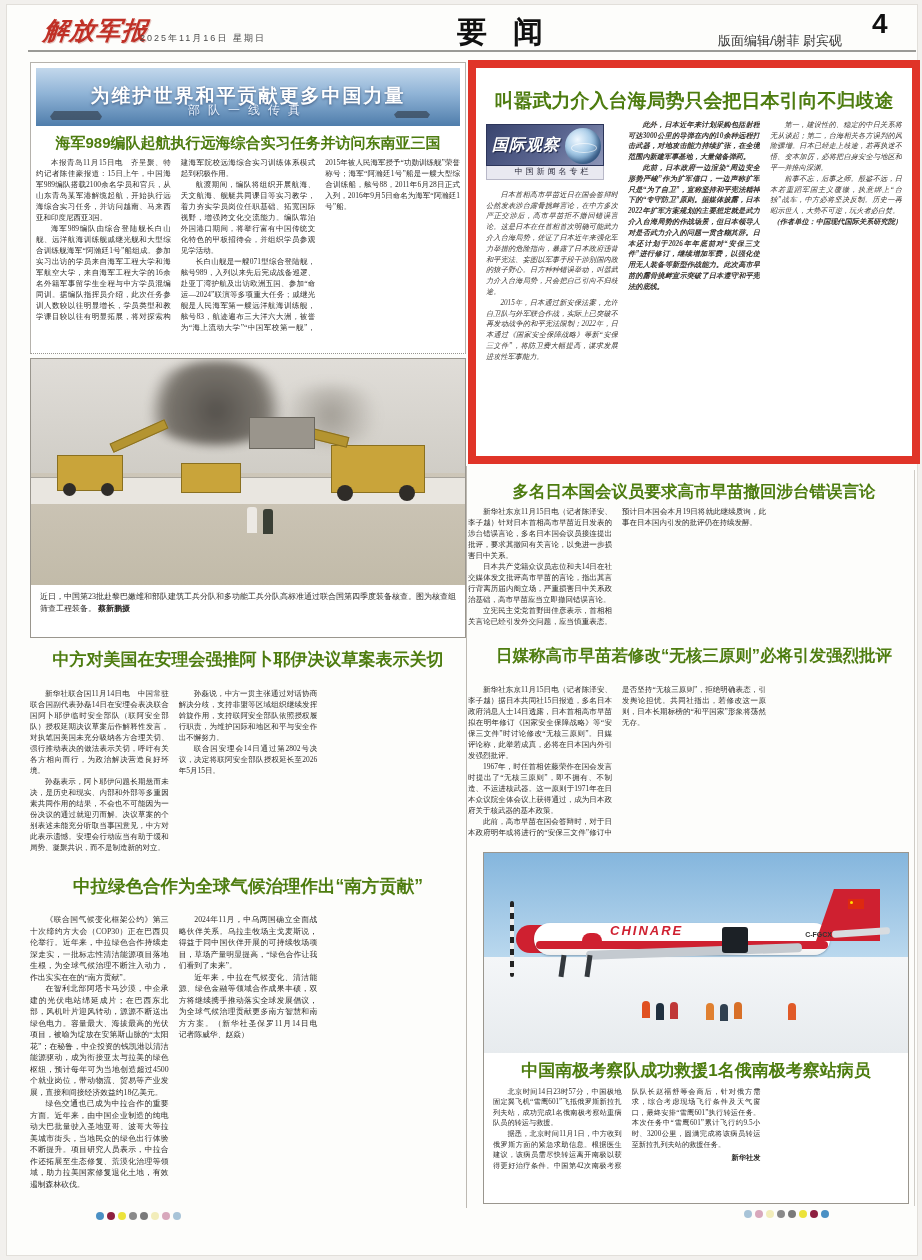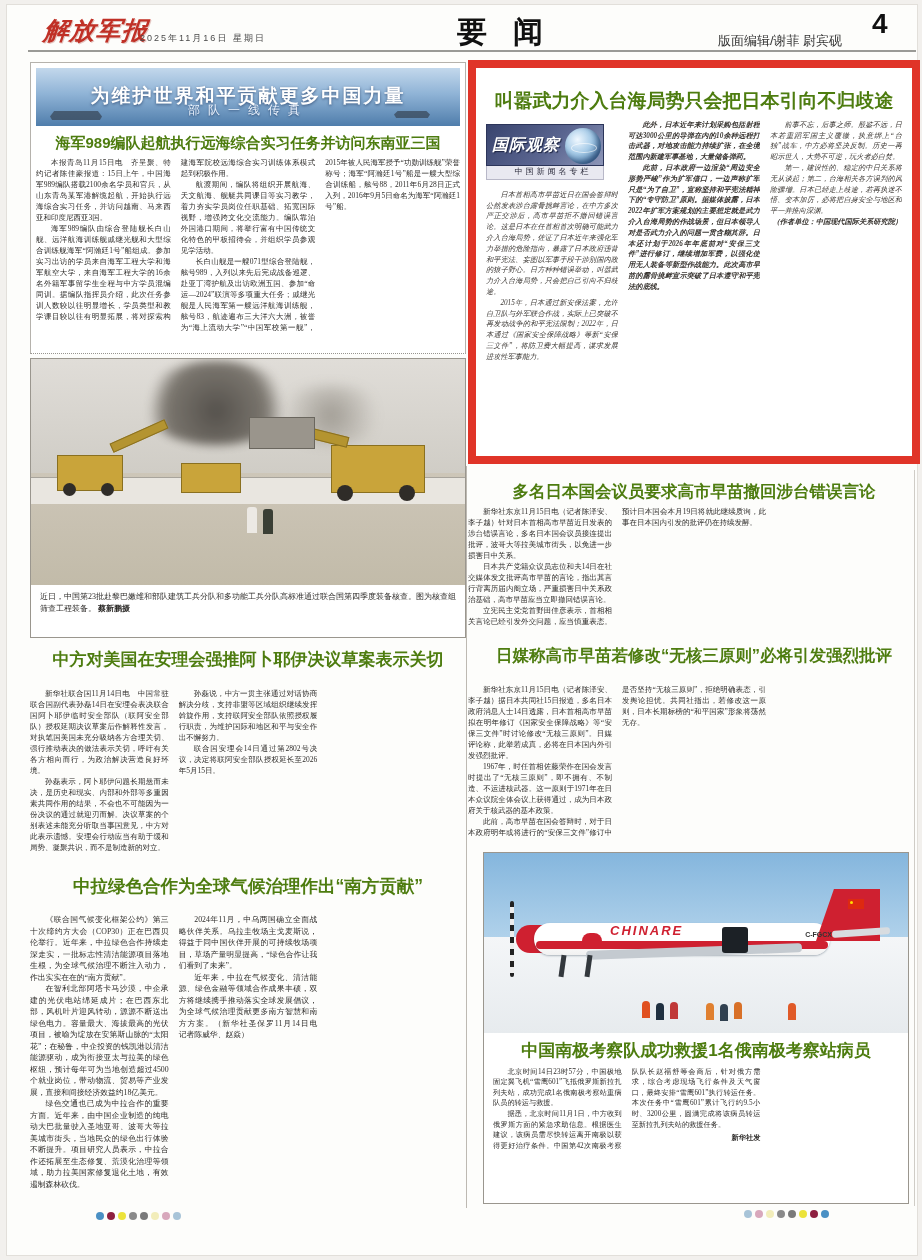--- a/index.html
+++ b/index.html
@@ -83,21 +83,21 @@
   .obs-col p{margin:0;text-indent:2em;}
   .obs-col1{left:0;top:70px;height:226px;}
   .obs-col2{left:142px;font-weight:bold;}
   .obs-col3{left:284px;}
   .author-note{margin-top:4px;text-indent:0 !important;text-align:right;font-weight:bold;}
   .headlineE{left:468px;top:470px;width:452px;font-size:16.5px;margin-top:12px;}
   .bodyE{left:468px;top:506px;width:452px;height:132px;font-size:7.5px;line-height:11px;}
   .headlineF{left:468px;top:646px;width:452px;font-size:16.5px;}
   .bodyF{left:468px;top:684px;width:452px;height:160px;font-size:7.5px;line-height:11px;}
   .boxG{left:483px;top:852px;width:426px;height:352px;border:1px solid #9a968e;background:#fff;box-sizing:border-box;}
-  .antarctic{position:relative;width:100%;height:180px;overflow:hidden;background:#f0abfc;}
+  .antarctic{position:relative;width:100%;height:200px;overflow:hidden;background:#f0abfc;}
   .ant-sky{position:absolute;left:0;top:0;width:100%;height:128px;background:linear-gradient(#85b6dd,#c6e0f2);}
   .ant-snow{position:absolute;left:0;bottom:0;width:100%;height:96px;background:linear-gradient(#f4f6f8,#e7ebee);}
   .plane{position:absolute;left:6px;top:36px;width:408px;height:110px;}
   .fuselage{position:absolute;left:44px;top:34px;width:296px;height:32px;background:linear-gradient(#ffffff 55%,#f1f1f1);
             border-radius:16px/16px;box-shadow:0 1px 2px rgba(40,60,80,.35);}
   .cheatline{position:absolute;left:46px;top:52px;width:292px;height:8px;background:#cf2030;border-radius:4px;}
   .nose{position:absolute;left:26px;top:36px;width:30px;height:28px;background:#cf2030;border-radius:16px 0 0 16px;}
   .prop{position:absolute;left:20px;top:12px;width:4px;height:76px;
         background:repeating-linear-gradient(#222 0 6px,#eee 6px 12px);border-radius:2px;}
   .tailfin{position:absolute;right:18px;top:0px;width:64px;height:52px;background:#cf2030;
@@ -209,30 +209,30 @@
       </div>
       <div class="obs-col obs-col1">
         <p>日本首相高市早苗近日在国会答辩时公然发表涉台露骨挑衅言论，在中方多次严正交涉后，高市早苗拒不撤回错误言论。这是日本在任首相首次明确可能武力介入台海局势，佐证了日本近年来强化军力举措的危险指向，暴露了日本政府违背和平宪法、妄图以军事手段干涉别国内政的狼子野心。日方种种错误举动，叫嚣武力介入台海局势，只会把自己引向不归歧途。</p>
         <p>2015年，日本通过新安保法案，允许自卫队与外军联合作战，实际上已突破不再发动战争的和平宪法限制；2022年，日本通过《国家安全保障战略》等新“安保三文件”，将防卫费大幅提高，谋求发展进攻性军事能力。</p>
       </div>
       <div class="obs-col obs-col2">
         <p>此外，日本近年来计划采购包括射程可达3000公里的导弹在内的10余种远程打击武器，对地攻击能力持续扩张，在全境范围内新建军事基地，大量储备弹药。</p>
         <p>此前，日本政府一边渲染“周边安全形势严峻”作为扩军借口，一边声称扩军只是“为了自卫”，宣称坚持和平宪法精神下的“专守防卫”原则。据媒体披露，日本2022年扩军方案规划的主要想定就是武力介入台海局势的作战场景，但日本领导人对是否武力介入的问题一贯含糊其辞。日本还计划于2026年年底前对“安保三文件”进行修订，继续增加军费，以强化使用无人装备等新型作战能力。此次高市早苗的露骨挑衅宣示突破了日本遵守和平宪法的底线。</p>
       </div>
       <div class="obs-col obs-col3">
+        <p>第一，建设性的、稳定的中日关系将无从谈起；第二，台海相关各方误判的风险骤增。日本已经走上歧途，若再执迷不悟、变本加厉，必将把自身安全与地区和平一并推向深渊。</p>
         <p>前事不忘，后事之师。殷鉴不远，日本若重蹈军国主义覆辙，执意绑上“台独”战车，中方必将坚决反制。历史一再昭示世人，大势不可逆，玩火者必自焚。</p>
-        <p>第一，建设性的、稳定的中日关系将无从谈起；第二，台海相关各方误判的风险骤增。日本已经走上歧途，若再执迷不悟、变本加厉，必将把自身安全与地区和平一并推向深渊。</p>
         <p class="author-note">（作者单位：中国现代国际关系研究院）</p>
       </div>
     </div>
   </div>
 
   <div class="abs headline headlineE">多名日本国会议员要求高市早苗撤回涉台错误言论</div>
   <div class="abs bodycols cols3 bodyE">
-    <p>新华社东京11月15日电（记者陈泽安、李子越）针对日本首相高市早苗近日发表的涉台错误言论，多名日本国会议员接连提出批评，波哥大等拉美城市街头，以免进一步损害日中关系。</p>
+    <p>新华社东京11月15日电（记者陈泽安、李子越）针对日本首相高市早苗近日发表的涉台错误言论，多名日本国会议员接连提出批评，要求其撤回有关言论，以免进一步损害日中关系。</p>
     <p>日本共产党籍众议员志位和夫14日在社交媒体发文批评高市早苗的言论，指出其言行背离历届内阁立场，严重损害日中关系政治基础，高市早苗应当立即撤回错误言论。</p>
     <p>立宪民主党党首野田佳彦表示，首相相关言论已经引发外交问题，应当慎重表态。预计日本国会本月19日将就此继续质询，此事在日本国内引发的批评仍在持续发酵。</p>
   </div>
 
   <div class="abs headline headlineF">日媒称高市早苗若修改“无核三原则”必将引发强烈批评</div>
   <div class="abs bodycols cols3 bodyF">
     <p>新华社东京11月15日电（记者陈泽安、李子越）据日本共同社15日报道，多名日本政府消息人士14日透露，日本首相高市早苗拟在明年修订《国家安全保障战略》等“安保三文件”时讨论修改“无核三原则”。日媒评论称，此举若成真，必将在日本国内外引发强烈批评。</p>
     <p>1967年，时任首相佐藤荣作在国会发言时提出了“无核三原则”，即不拥有、不制造、不运进核武器。这一原则于1971年在日本众议院全体会议上获得通过，成为日本政府关于核武器的基本政策。</p>
     <p>此前，高市早苗在国会答辩时，对于日本政府明年或将进行的“安保三文件”修订中是否坚持“无核三原则”，拒绝明确表态，引发舆论担忧。共同社指出，若修改这一原则，日本长期标榜的“和平国家”形象将荡然无存。</p>
   </div>

